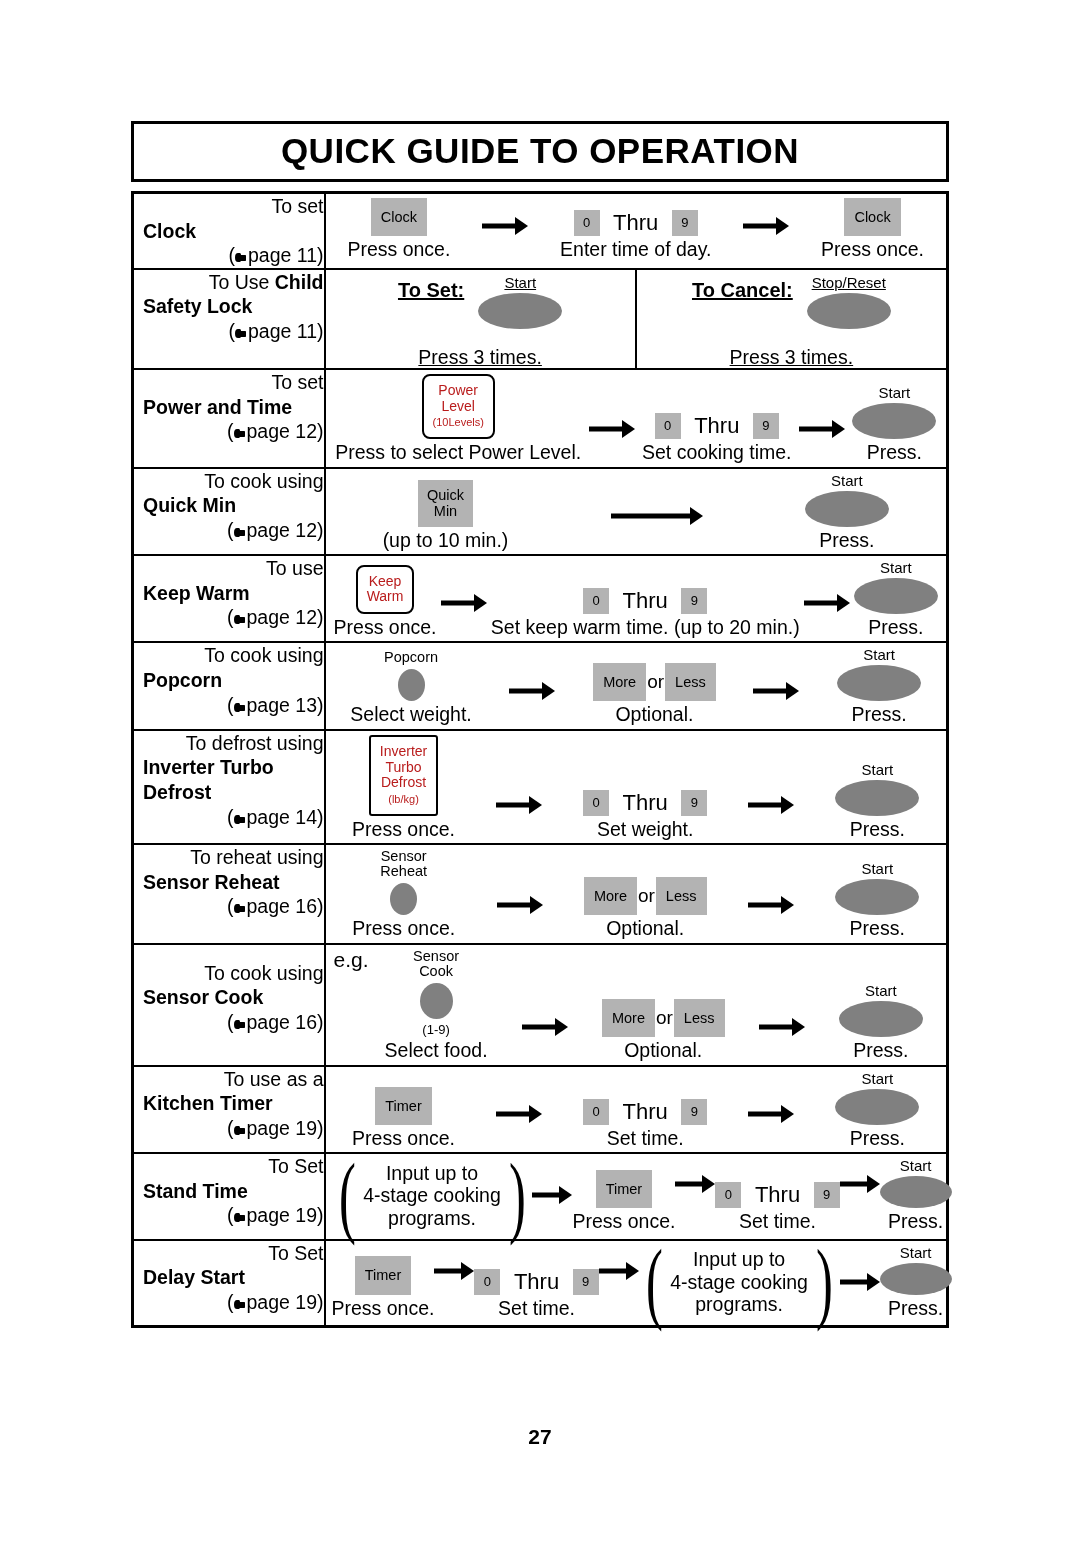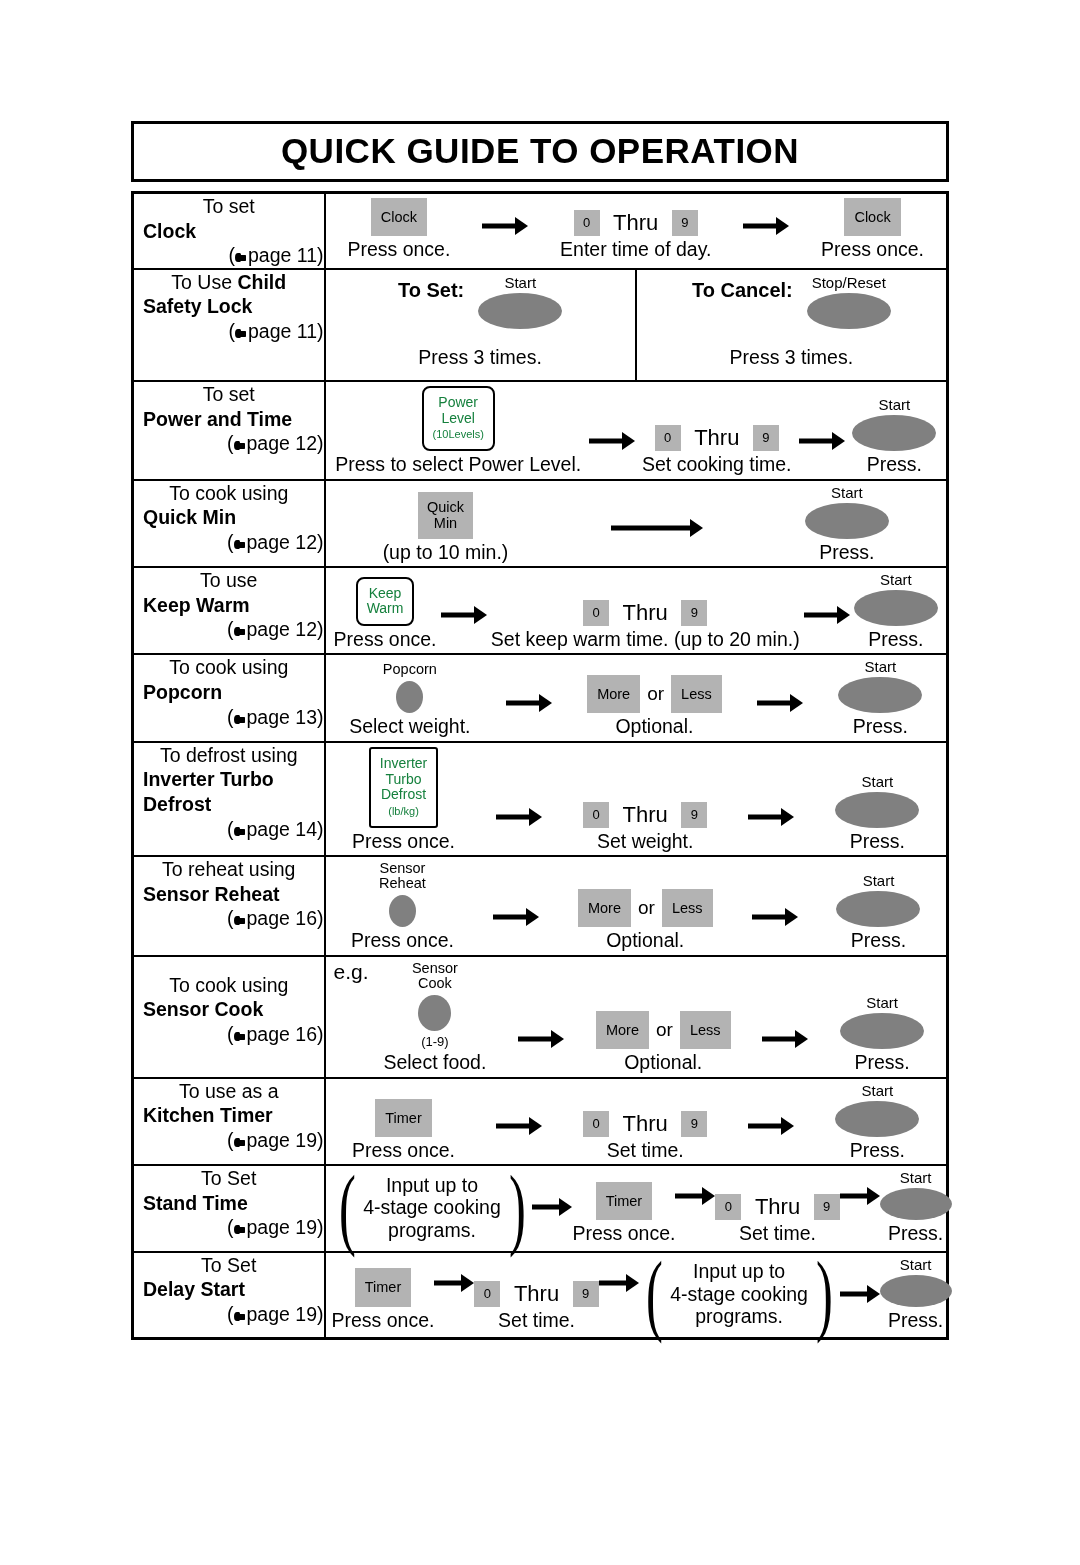--- a/index.html
+++ b/index.html
@@ -58,21 +58,21 @@
     line-height: 1;
   }
 
   
   .feat {
     padding: 7px 10px 7px 11px;
     font-size: 19.5px;
     line-height: 1.26;
     position: relative;
   }
-  .feat .l1 { text-align: center; }
+  .feat .l1 { text-align: right; }
   .feat .l2 { text-align: left; padding-left: 9px; font-weight: bold; }
   .feat .l2b { text-align: left; padding-left: 9px; font-weight: bold; }
   .feat .pg { text-align: right; }
   .hand {
     display: inline-block;
     position: relative;
     width: 13px; height: 11px;
     vertical-align: -1px;
   }
   .hand::before {
@@ -146,21 +146,21 @@
     text-align: center;
     min-width: 44px;
   }
   .key-sq.tall { padding: 11px 10px; }
   
   .key-out {
     display: inline-block;
     background: #fff;
     border: 2.5px solid #000;
     border-radius: 8px;
-    color: #15803d;
+    color: #b91c1c;
     font-size: 14px;
     line-height: 1.12;
     padding: 7px 9px;
     text-align: center;
     min-width: 52px;
   }
   .key-out .tiny { font-size: 11px; }
 
   
   .digit {
@@ -205,28 +205,28 @@
   .circle {
     width: 27px; height: 32px;
     background: #808080;
     border-radius: 50%;
     margin: 0 auto;
   }
   .circle.big { width: 33px; height: 36px; }
   .subnote { font-size: 13px; margin-top: 3px; }
 
   
-  .orgrp { display: flex; align-items: center; gap: 7px; }
+  .orgrp { display: flex; align-items: center; gap: 1px; }
   .orgrp .or { font-size: 19px; }
 
   
   .split { display: flex; width: 100%; }
   .split > div { flex: 1 1 0; }
   .split .right { border-left: 2px solid #000; }
-  .splitcell { padding: 5px 8px 12px; }
+  .splitcell { padding: 5px 8px 0; text-decoration: underline; }
   .splitrow { display: flex; align-items: flex-start; justify-content: center; gap: 14px; }
   .bigbold { font-size: 20px; font-weight: bold; padding-top: 4px; white-space: nowrap; }
   .split .caption { text-align: center; margin-top: 18px; }
 
   
   .paren {
     display: flex;
     align-items: center;
     justify-content: center;
   }
@@ -755,13 +755,14 @@
               <div class="caption">Press.</div>
             </div>
           </div>
         </td>
       </tr>
 
     </tbody>
       </table>
   </div>
 
+  <div class="pageno">27</div>
 </div>
 
 </body></html>

